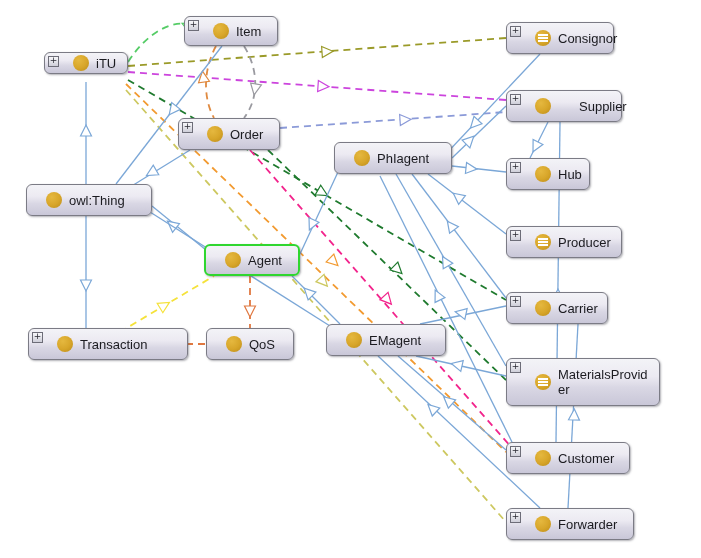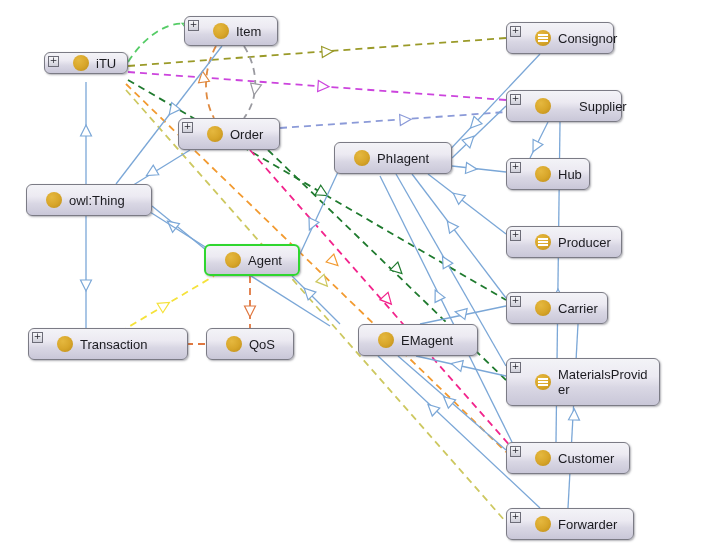--- a/index.html
+++ b/index.html
@@ -308,21 +308,21 @@
       </div>
       <div class="node" style="left: 28px; top: 328px; width: 160px; height: 32px;">
         <span class="expander"></span>
         <span class="dot"></span>
         <span class="label">Transaction</span>
       </div>
       <div class="node nopad" style="left: 206px; top: 328px; width: 88px; height: 32px;">
         <span class="dot"></span>
         <span class="label">QoS</span>
       </div>
-      <div class="node nopad" style="left: 326px; top: 324px; width: 120px; height: 32px; margin-left: 32px;">
+      <div class="node nopad" style="left: 326px; top: 324px; width: 120px; height: 32px;">
         <span class="dot"></span>
         <span class="label">EMagent</span>
       </div>
       <div class="node defined" style="left: 506px; top: 358px; width: 154px; height: 48px;">
         <span class="expander"></span>
         <span class="dot"></span>
         <span class="label">MaterialsProvid
 er</span>
       </div>
       <div class="node" style="left: 506px; top: 442px; width: 124px; height: 32px;">

